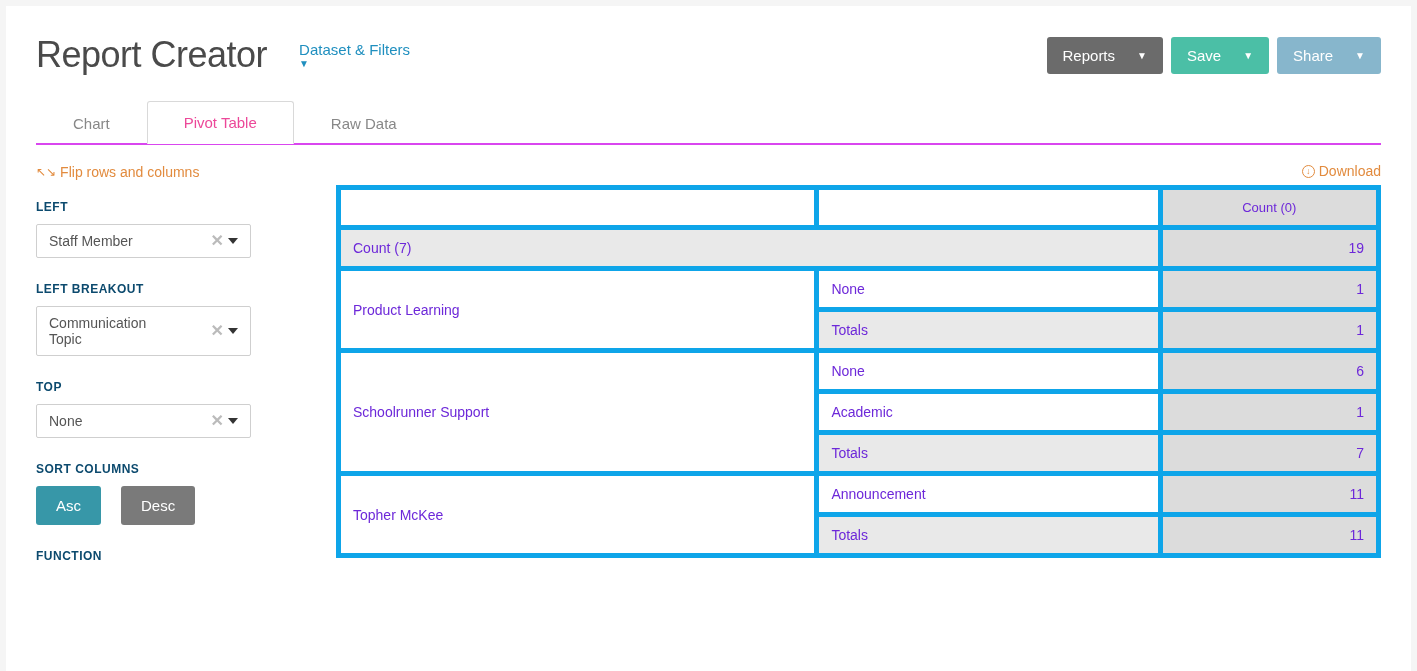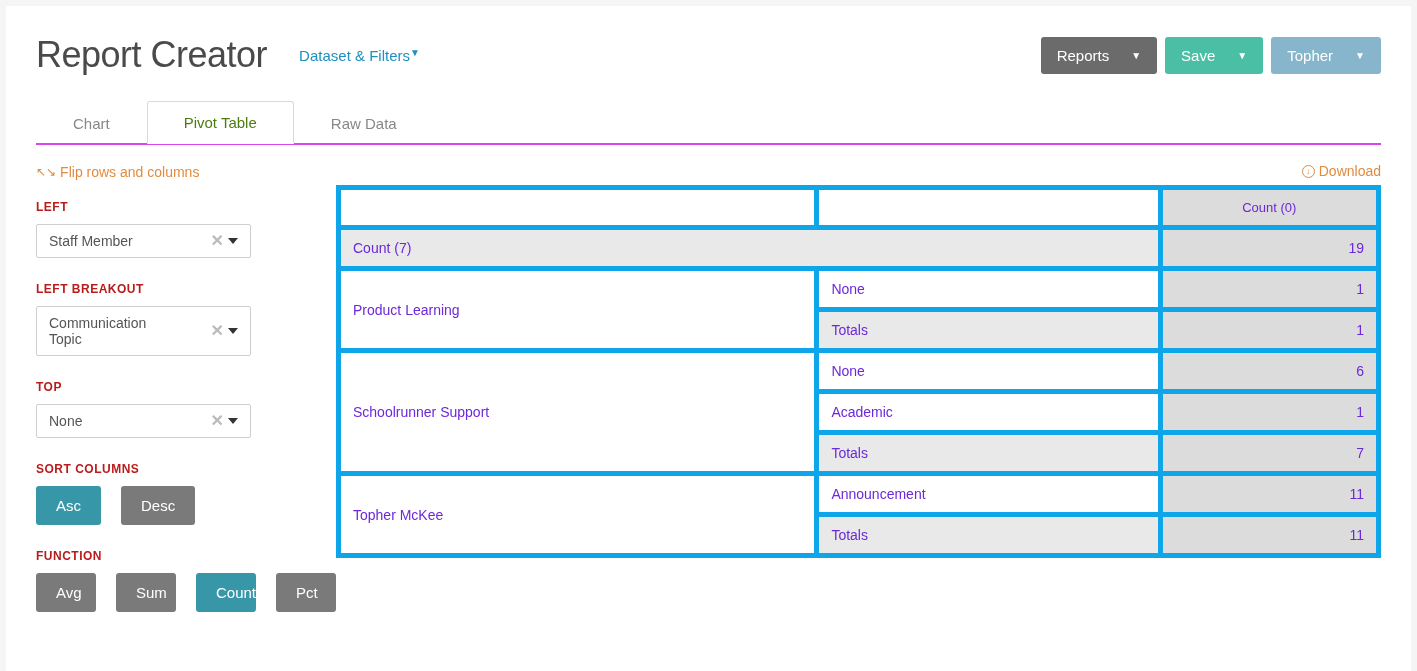--- a/index.html
+++ b/index.html
@@ -27,20 +27,21 @@
     font-weight: 400;
     color: #4a4a4a;
     letter-spacing: -0.5px;
   }
   .dataset-link {
     color: #1f8fbf;
     font-size: 15px;
     cursor: pointer;
     display: inline-flex;
     align-items: flex-start;
+    flex-direction: column;
   }
   .dataset-link .chev { font-size: 10px; }
   .header-right { display: flex; gap: 8px; }
   .btn {
     border: none;
     color: #fff;
     padding: 10px 16px;
     font-size: 15px;
     border-radius: 3px;
     cursor: pointer;
@@ -62,21 +63,21 @@
     font-size: 15px;
     color: #888;
     cursor: pointer;
     border: 1px solid transparent;
     border-bottom: none;
     position: relative;
     bottom: -1px;
     background: transparent;
   }
   .tab.active {
-    color: #4d7c0f;
+    color: #ec4899;
     border: 1px solid #d9d9d9;
     border-bottom: 1px solid #fff;
     background: #fff;
     border-radius: 3px 3px 0 0;
   }
   .content { display: flex; gap: 30px; }
   .sidebar { width: 270px; flex-shrink: 0; }
   .main { flex: 1; }
   .flip-link {
     color: #e28b3e;
@@ -85,21 +86,21 @@
     display: inline-flex;
     align-items: center;
     gap: 4px;
     margin-bottom: 20px;
   }
   .flip-link .icon { font-size: 12px; }
   .side-label {
     font-size: 12px;
     font-weight: 600;
     letter-spacing: 0.5px;
-    color: #b91c1c;
+    color: #0c4a6e;
     margin-bottom: 10px;
     text-transform: uppercase;
   }
   .side-section { margin-bottom: 24px; }
   .select-box {
     border: 1px solid #cfcfcf;
     border-radius: 2px;
     padding: 8px 12px;
     display: flex;
     align-items: center;
@@ -201,21 +202,21 @@
     <div class="header-right">
       <button class="btn btn-gray">
         <span>Reports</span>
         <span class="chev">▼</span>
       </button>
       <button class="btn btn-teal">
         <span>Save</span>
         <span class="chev">▼</span>
       </button>
       <button class="btn btn-blue">
-        <span>Topher</span>
+        <span>Share</span>
         <span class="chev">▼</span>
       </button>
     </div>
   </div>
 
   <div class="tabs">
     <button class="tab">Chart</button>
     <button class="tab active">Pivot Table</button>
     <button class="tab">Raw Data</button>
   </div>
@@ -263,26 +264,20 @@
       <div class="side-section">
         <div class="side-label">SORT COLUMNS</div>
         <div class="btn-group">
           <button class="pill pill-teal">Asc</button>
           <button class="pill pill-gray">Desc</button>
         </div>
       </div>
 
       <div class="side-section">
         <div class="side-label">FUNCTION</div>
-        <div class="btn-group">
-          <button class="pill pill-gray">Avg</button>
-          <button class="pill pill-gray">Sum</button>
-          <button class="pill pill-teal">Count</button>
-          <button class="pill pill-gray">Pct</button>
-        </div>
       </div>
     </div>
 
     <div class="main">
       <div class="download-row">
         <span class="download-link">
           <span class="dicon">↓</span>
           <span>Download</span>
         </span>
       </div>

